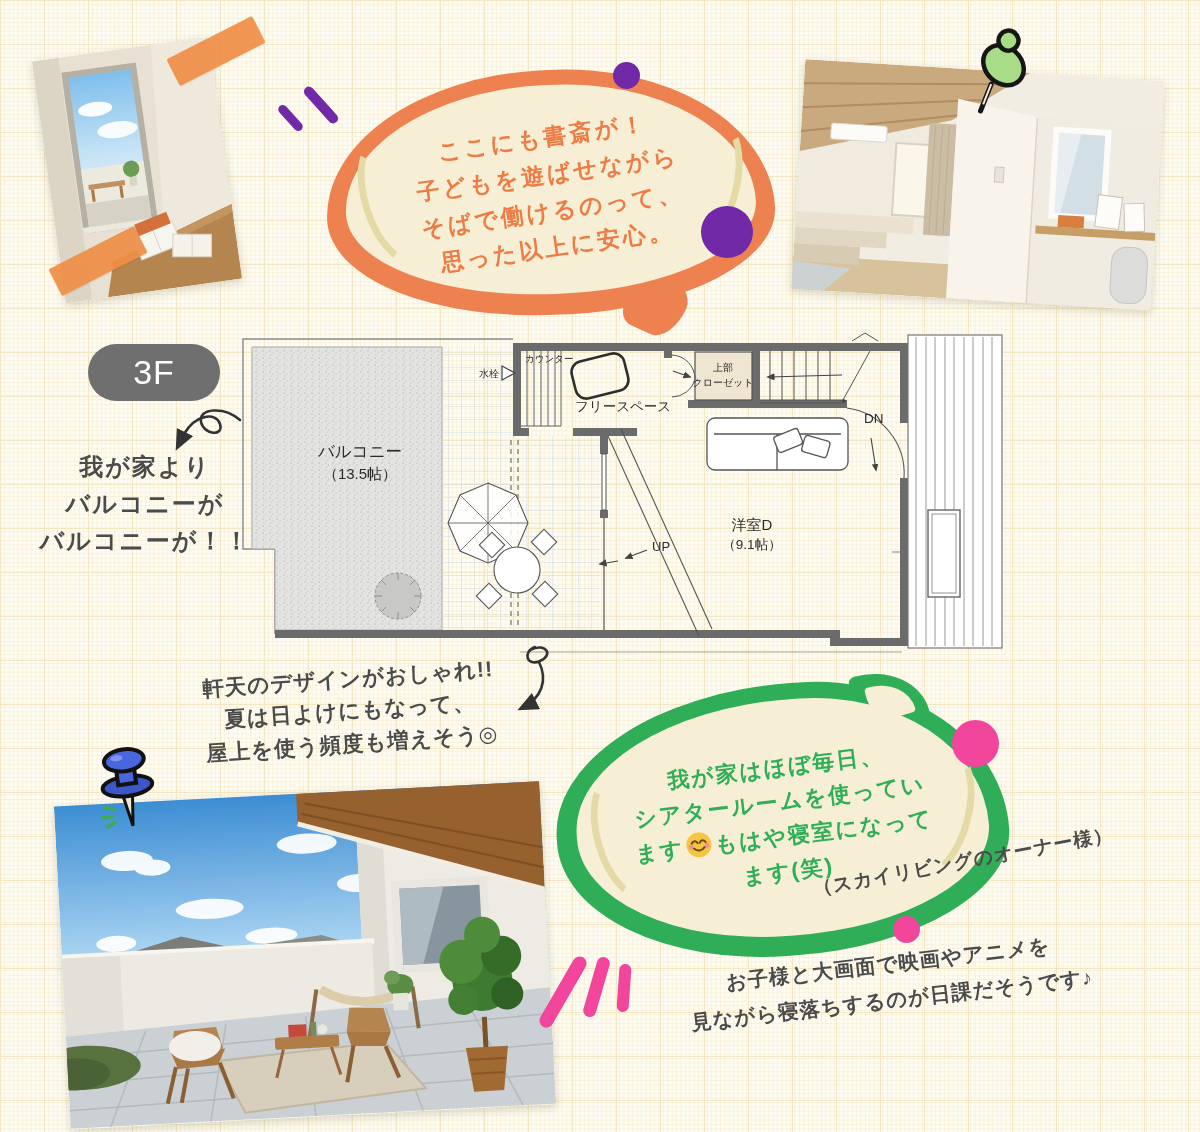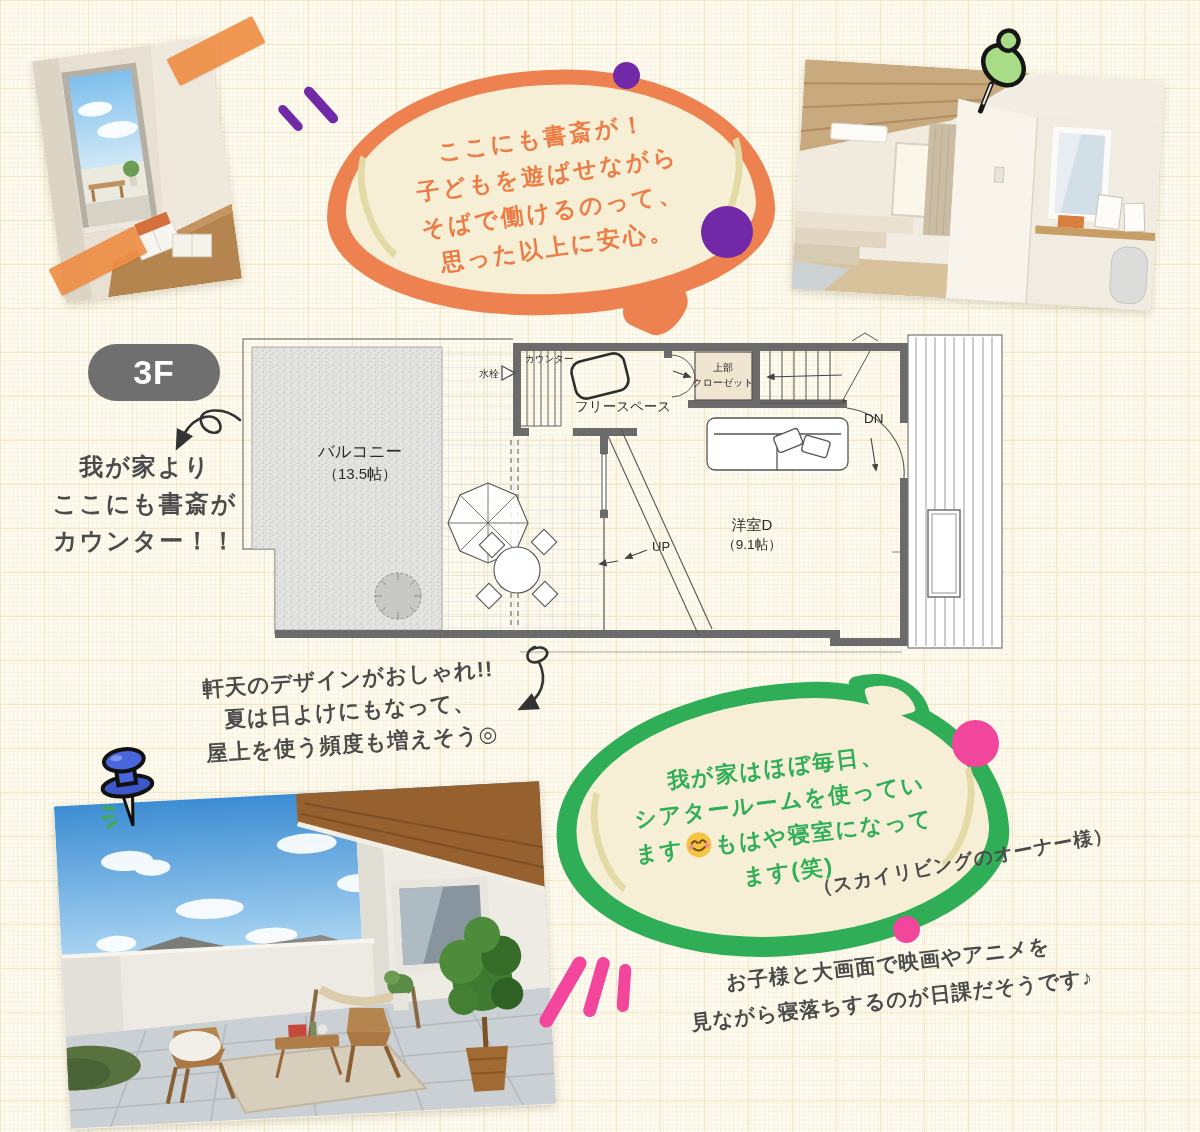--- a/index.html
+++ b/index.html
@@ -38,21 +38,21 @@
   .gb .bub-i{inset:16px 20px 20px 20px;background:#f6efd5;border-radius:55% 45% 50% 50% / 52% 60% 42% 48%;transform:rotate(-4deg);}
   .gb .bub-tail{left:298px;top:-16px;width:70px;height:58px;background:#2fae57;border-radius:10% 90% 10% 70%;transform:rotate(-16deg);}
   .gb .bub-tail-in{left:312px;top:-2px;width:44px;height:36px;background:#f6efd5;border-radius:10% 90% 10% 70%;transform:rotate(-16deg);position:absolute;}
   .gb .bubtxt{color:#2fae57;font-size:22px;letter-spacing:2px;line-height:1.58;transform:rotate(-7deg);}
   .gb .accent.l{left:38px;top:86px;width:56px;height:118px;border-left-color:#e4daa6;transform:rotate(-16deg);}
   .gb .accent.r{right:36px;top:62px;width:56px;height:118px;border-right-color:#e4daa6;transform:rotate(14deg);}
   .emoji{display:inline-block;width:27px;height:27px;vertical-align:-4px;margin:0 2px;}
   
   .hand{position:absolute;color:#4b4b4b;font-weight:bold;text-align:center;}
   .badge{position:absolute;left:88px;top:344px;width:132px;height:57px;background:#6f6f6f;border-radius:29px;
-     color:#fff;font-size:34px;font-weight:bold;display:flex;align-items:center;justify-content:center;letter-spacing:1px;}
+     color:#fff;font-size:34px;font-weight:normal;display:flex;align-items:center;justify-content:center;letter-spacing:1px;}
   .note-balcony{left:28px;top:448px;width:234px;font-size:24px;line-height:1.55;letter-spacing:2px;}
   .note-eaves{left:132px;top:663px;width:436px;font-size:21.5px;line-height:1.5;letter-spacing:1px;transform:rotate(-4deg);}
   .owner-note{left:810px;top:840px;width:400px;font-size:19px;letter-spacing:1px;transform:rotate(-10.5deg);text-align:left;}
   .bottom-note{left:616px;top:946px;width:548px;font-size:20.5px;line-height:1.75;letter-spacing:1px;transform:rotate(-6.5deg);}
   .plan-svg{position:absolute;left:240px;top:328px;}
   .arrow-svg{position:absolute;}
 </style>
 </head>
 <body>
 
@@ -171,22 +171,22 @@
   <svg class="arrow-svg" style="left:162px;top:406px;" width="84" height="56" viewBox="0 0 84 56">
     <defs>
         <marker id="ah1" markerWidth="9" markerHeight="9" refX="6" refY="3.5" orient="auto">
           <path d="M0,0 L8,3.5 L0,7 Z" fill="#333"></path>
         </marker>
       </defs>
     <path d="M78,14 C62,0 36,2 39,16 C42,29 62,31 58,18 C54,6 34,8 22,28 L16,40" fill="none" stroke="#333" stroke-width="2.6" stroke-linecap="round" marker-end="url(#ah1)"></path>
   </svg>
   <div class="hand note-balcony">
     <div>我が家より</div>
-    <div>ここにも書斎が</div>
-    <div>カウンター！！</div>
+    <div>バルコニーが</div>
+    <div>バルコニーが！！</div>
   </div>
 
   <svg class="plan-svg" width="770" height="335" viewBox="0 0 770 335">
     <defs>
       <pattern id="tiles" width="13" height="13" patternUnits="userSpaceOnUse">
         <path d="M13 0 H0 V13" fill="none" stroke="#d6dce3" stroke-width="1"></path>
       </pattern>
       <pattern id="stip" width="7" height="7" patternUnits="userSpaceOnUse">
         <rect width="7" height="7" fill="#e3e3e1"></rect>
         <circle cx="2" cy="2" r=".8" fill="#bdbdbb"></circle>

